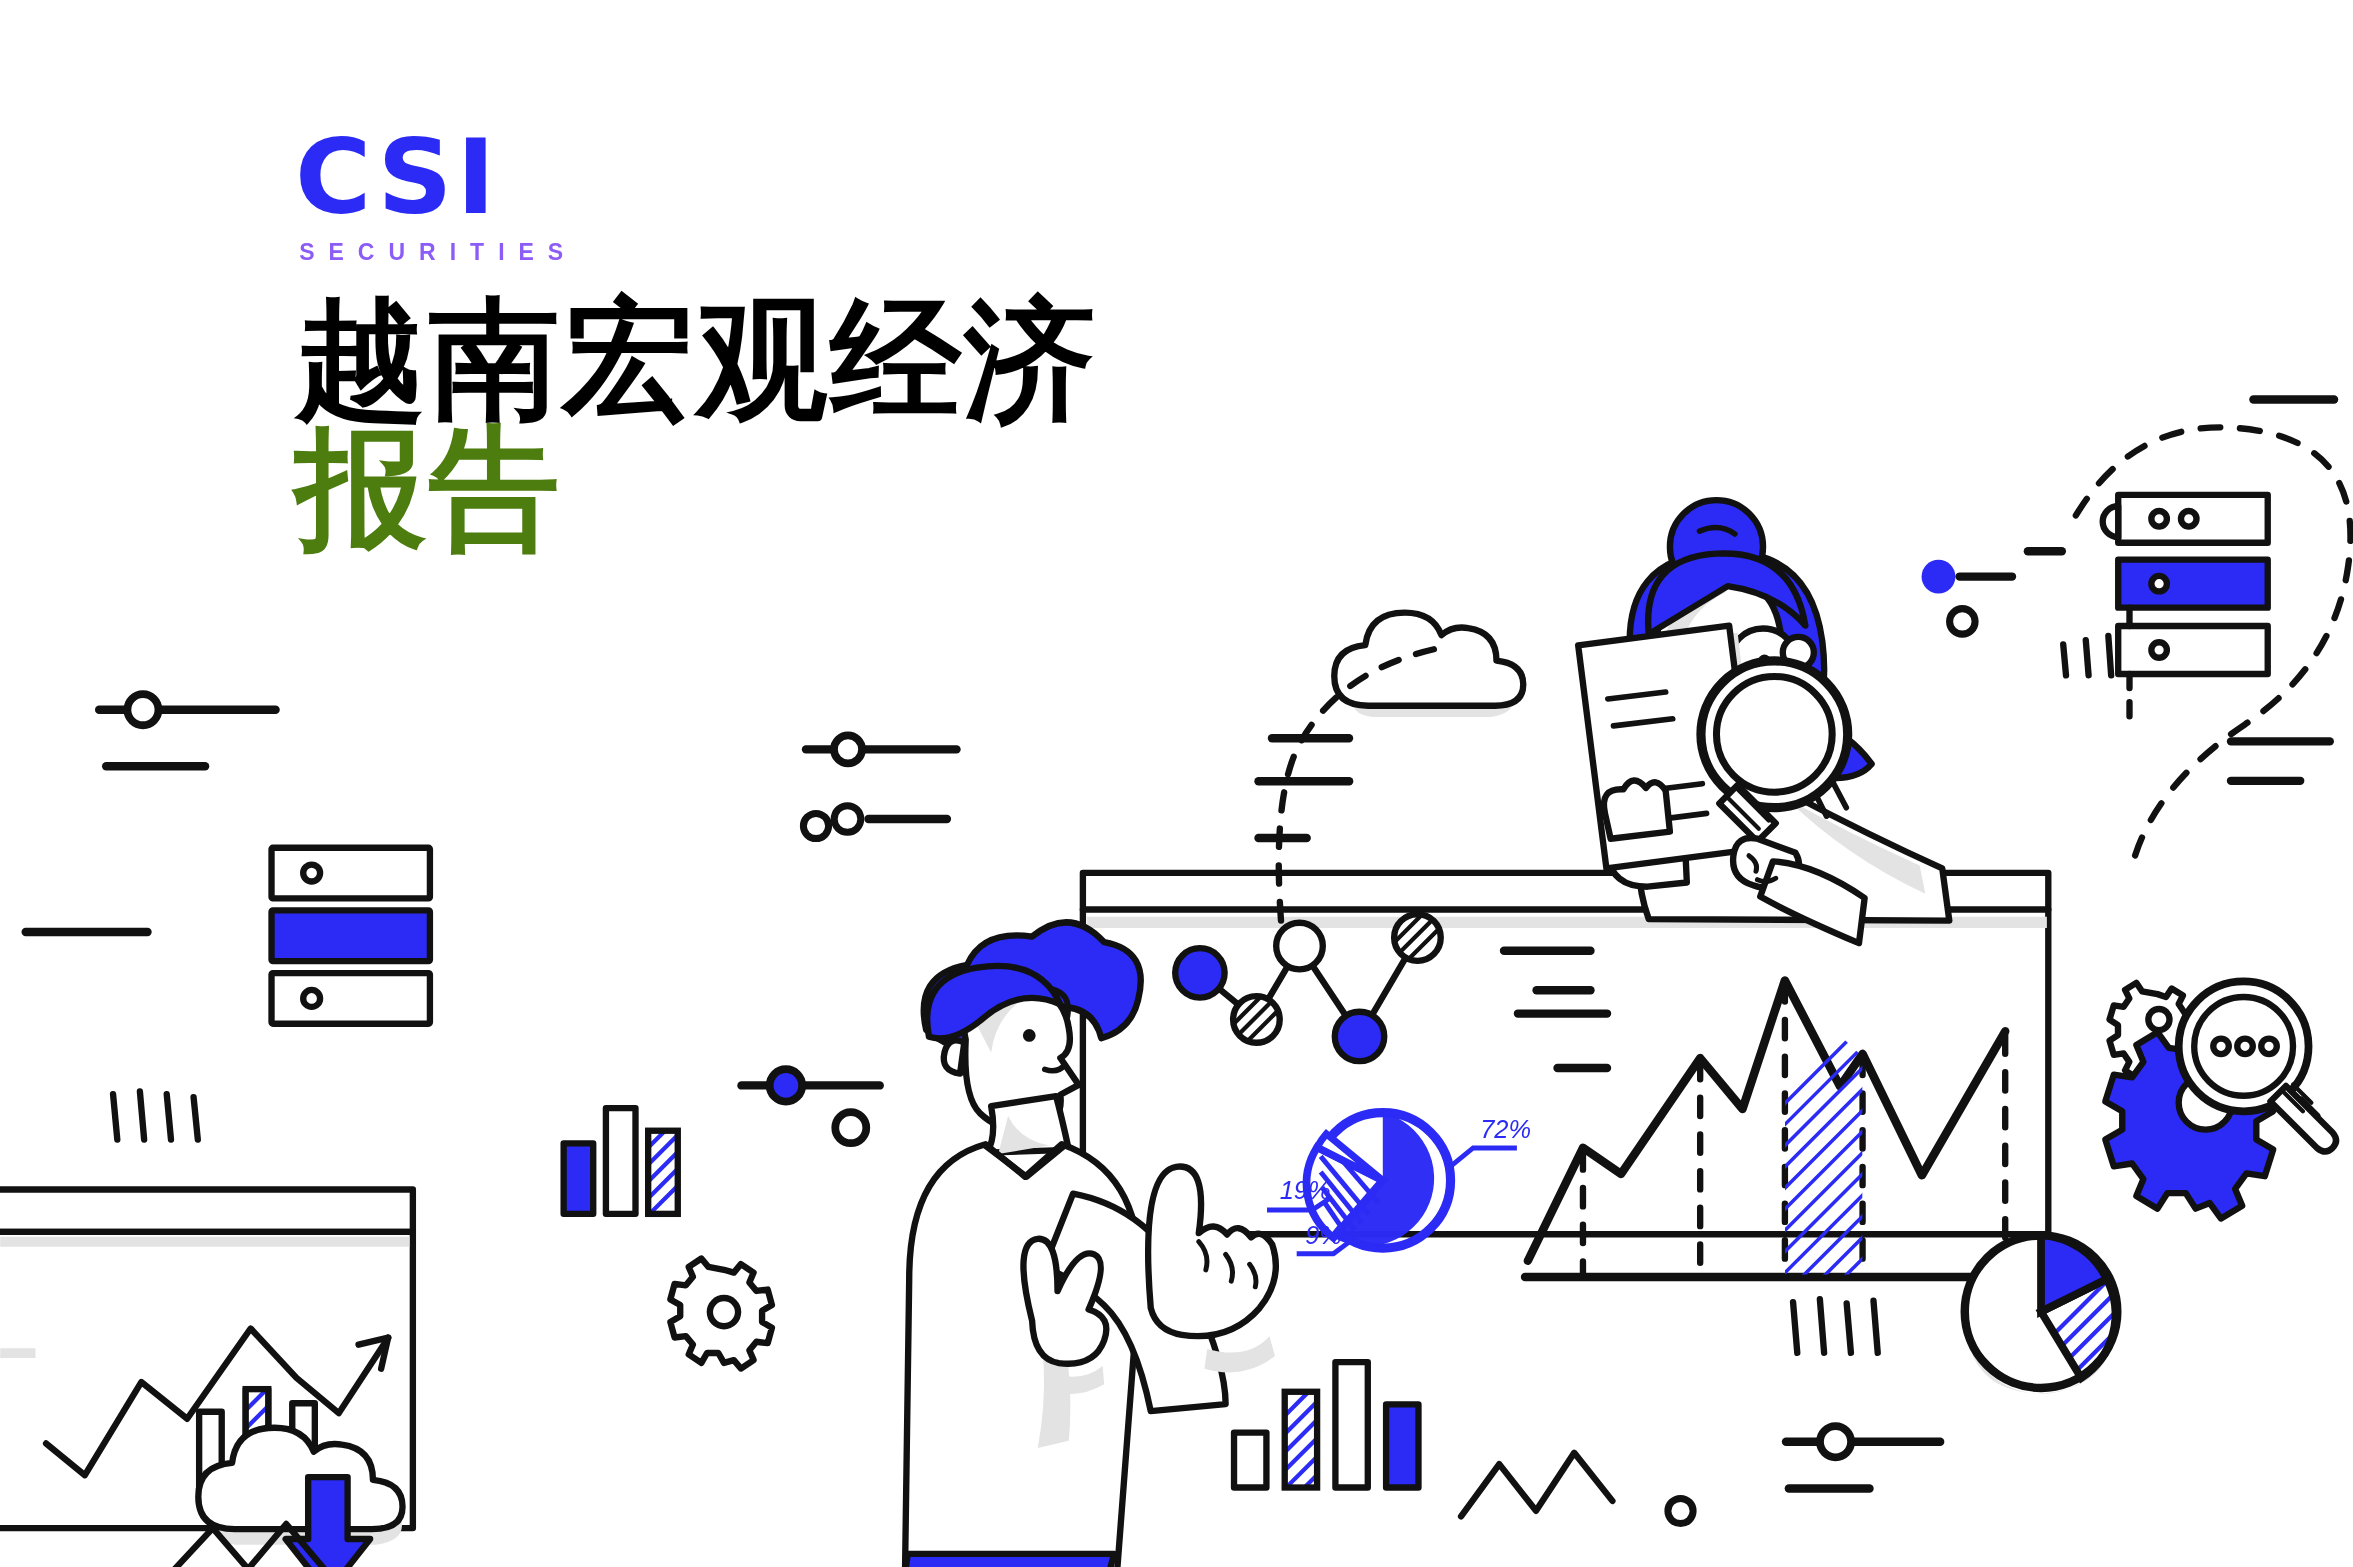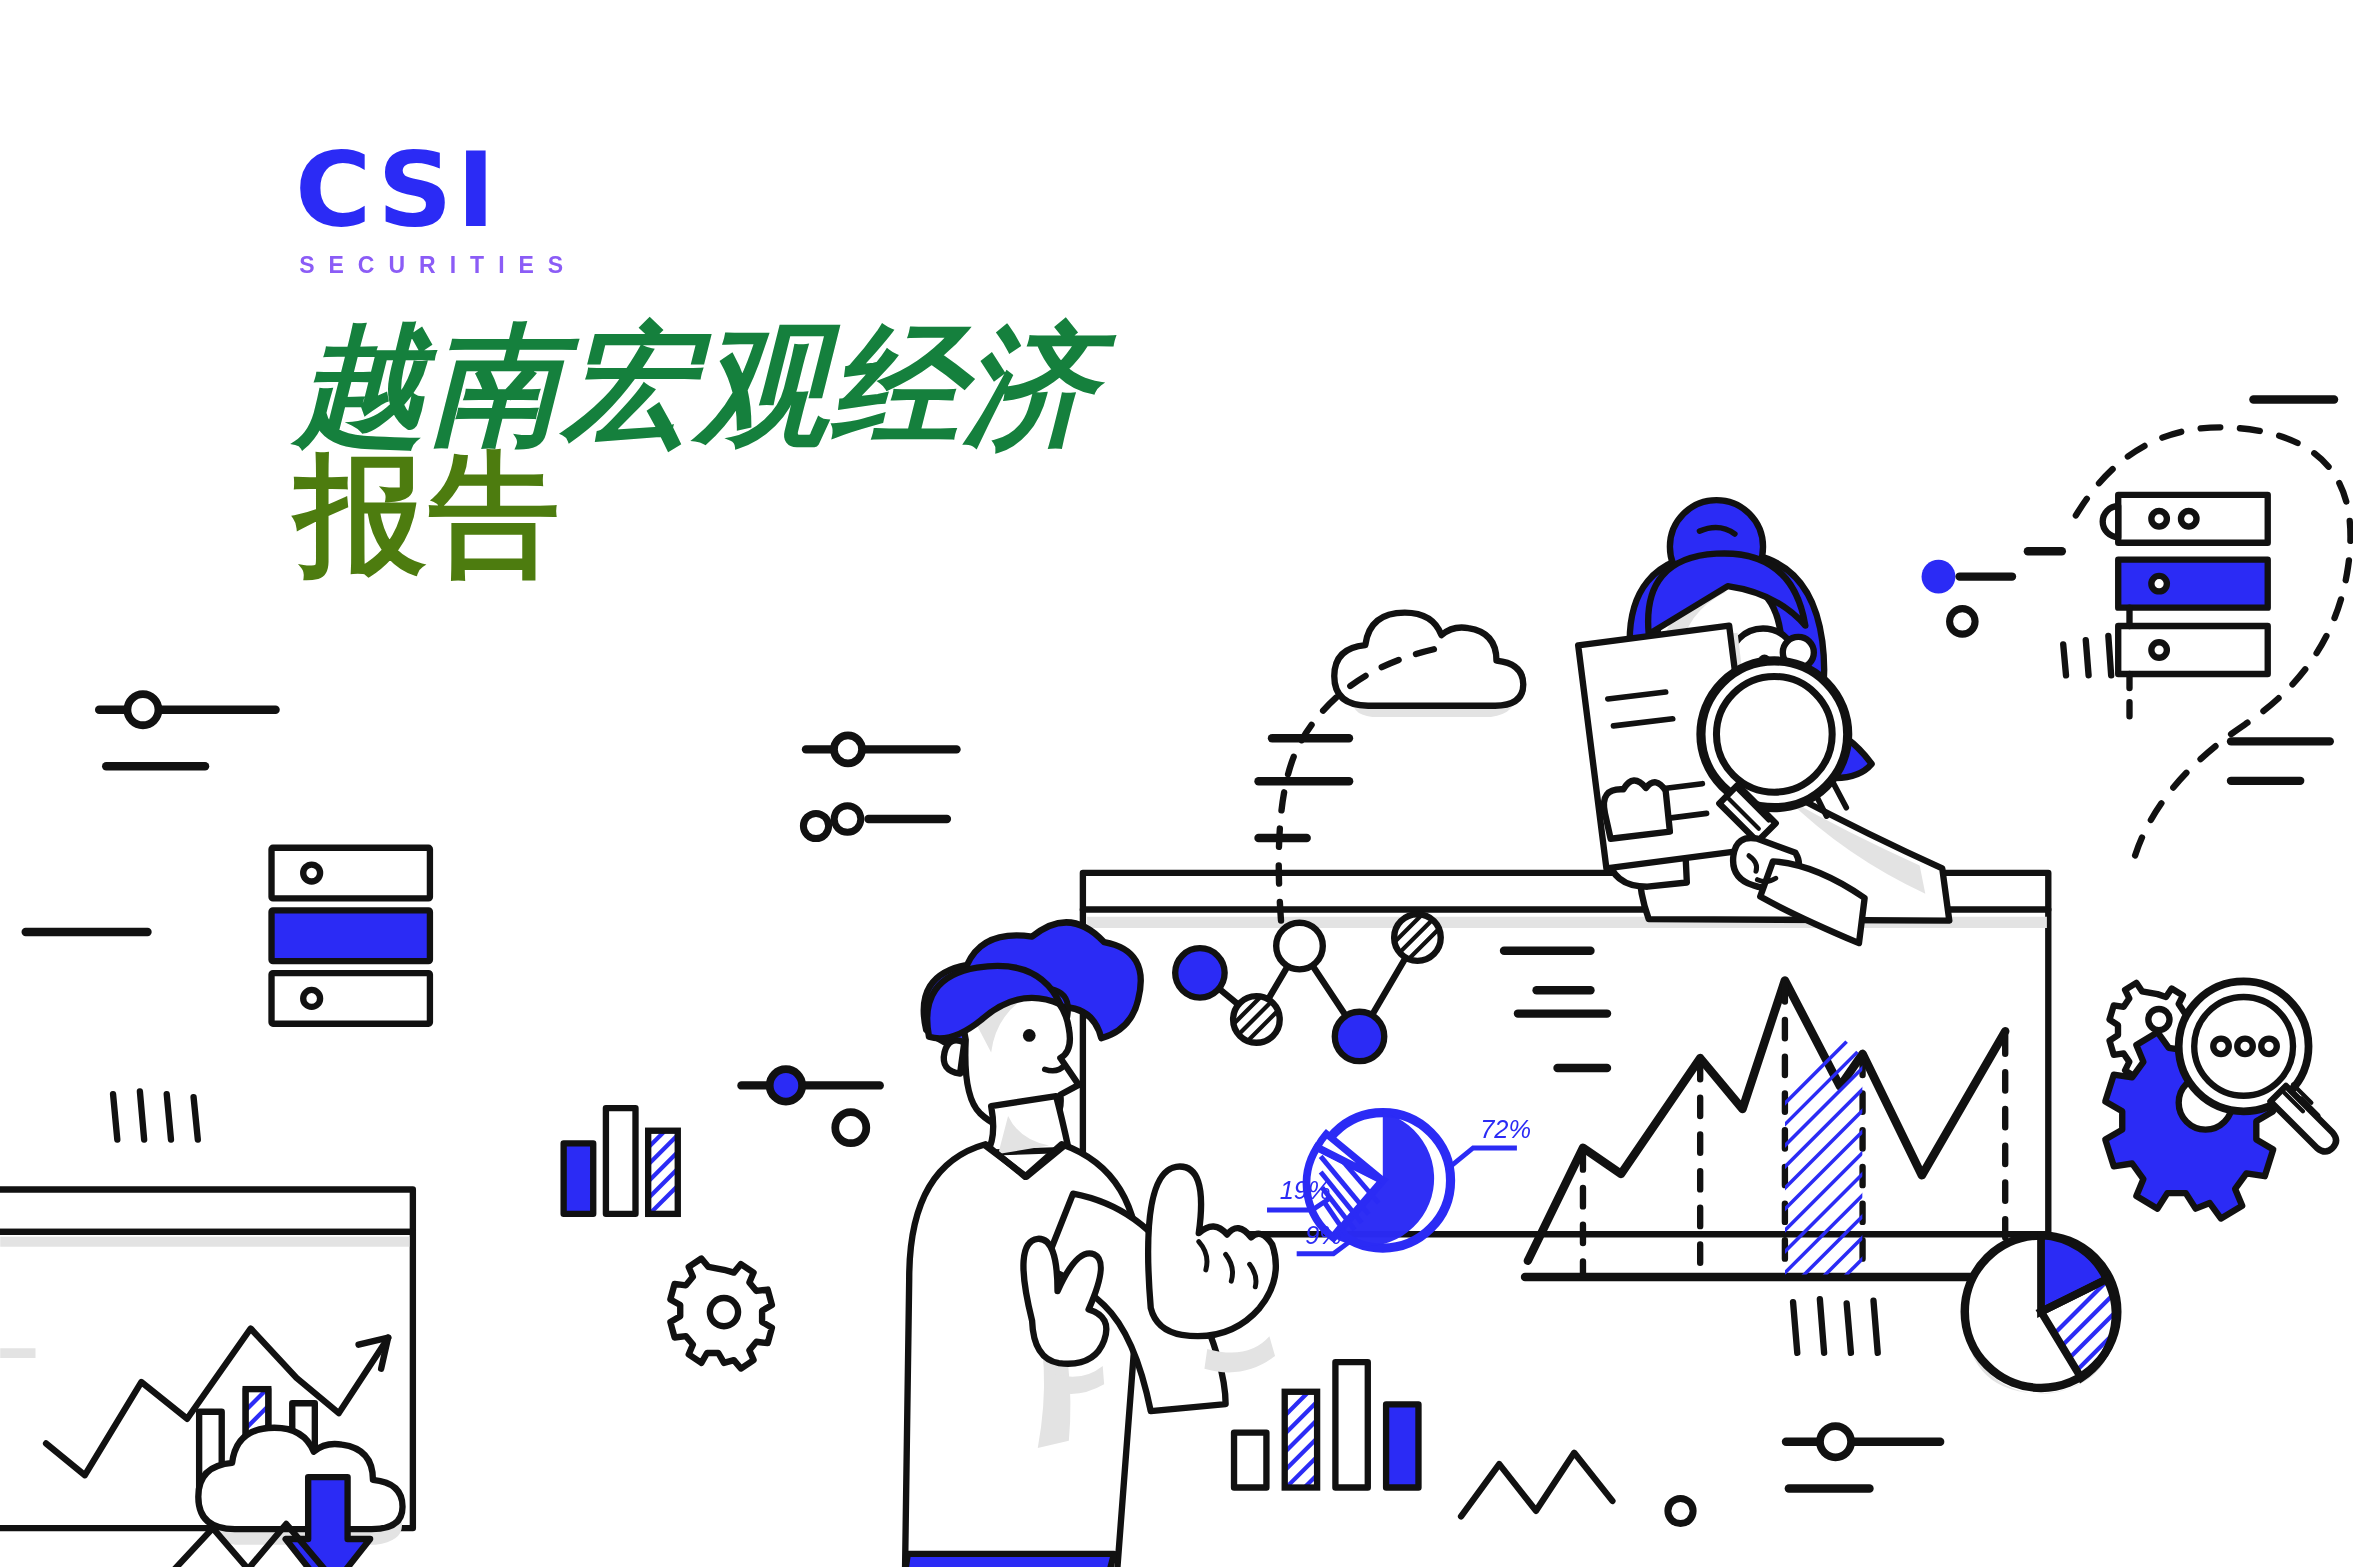--- a/index.html
+++ b/index.html
@@ -2,28 +2,28 @@
 <html style="font-size:11.3px"><head>
 <meta charset="utf-8">
 <style>
   html,body{margin:0;padding:0;background:#ffffff;}
   body{width:2354px;height:1568px;position:relative;overflow:hidden;
        font-family:"Liberation Sans","DejaVu Sans",sans-serif;}
   .stage{position:absolute;inset:0;width:2354px;height:1568px;background:#fff;}
   .abs{position:absolute;}
 
   
-  #brand{left:295px;top:138px;width:988px;}
+  #brand{left:295px;top:125px;width:988px;}
   #logo-csi{font-family:"DejaVu Sans",sans-serif;font-weight:bold;font-size:104px;
             letter-spacing:4.2px;color:#2B2BF5;line-height:1;display:block;}
   #logo-sub{font-family:"Liberation Sans",sans-serif;font-weight:bold;font-size:23px;
             letter-spacing:14px;color:#8b5cf6;display:block;margin-top:10px;margin-left:4.2px;}
 
   #title-line1{font-family:"DejaVu Sans",sans-serif;font-weight:bold;font-size:131px;
-               color:#15803d;letter-spacing:2.8px;line-height:1.06;display:block;margin-top:38px;font-style:italic;}
+               color:#000000;letter-spacing:2.8px;line-height:1.06;display:block;margin-top:25px;}
   #title-line2{font-family:Liberation Mono, monospace;font-weight:bold;font-size:131px;
                color:#4d7c0f;letter-spacing:2.8px;line-height:1.06;display:block;}
 
   svg{display:block;overflow:visible;}
   .ln{fill:none;stroke:#111;stroke-width:9;stroke-linecap:round;stroke-linejoin:round;}
   .ln-th{fill:none;stroke:#111;stroke-width:12;stroke-linecap:round;stroke-linejoin:round;}
   .ln-dash{fill:none;stroke:#111;stroke-width:9;stroke-linecap:round;stroke-dasharray:26 26;}
   .fillw{fill:#fff;stroke:#111;stroke-width:9;stroke-linejoin:round;}
   .fillb{fill:#2B2BF5;stroke:#111;stroke-width:9;stroke-linejoin:round;}
   .fillbn{fill:#2B2BF5;stroke:none;}

